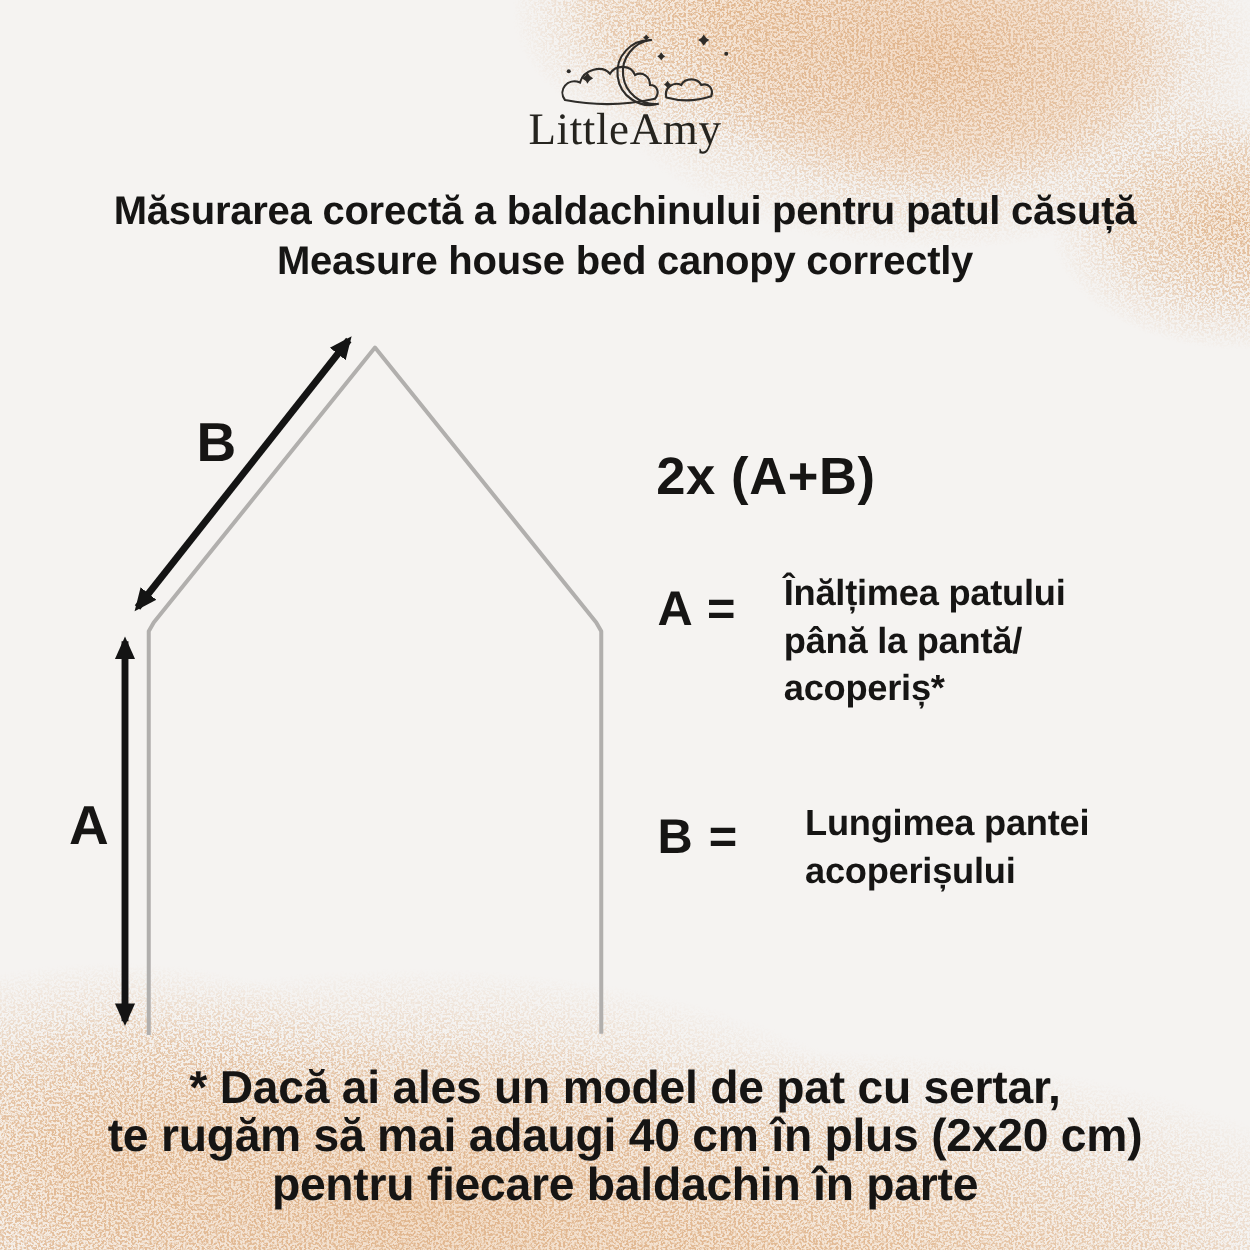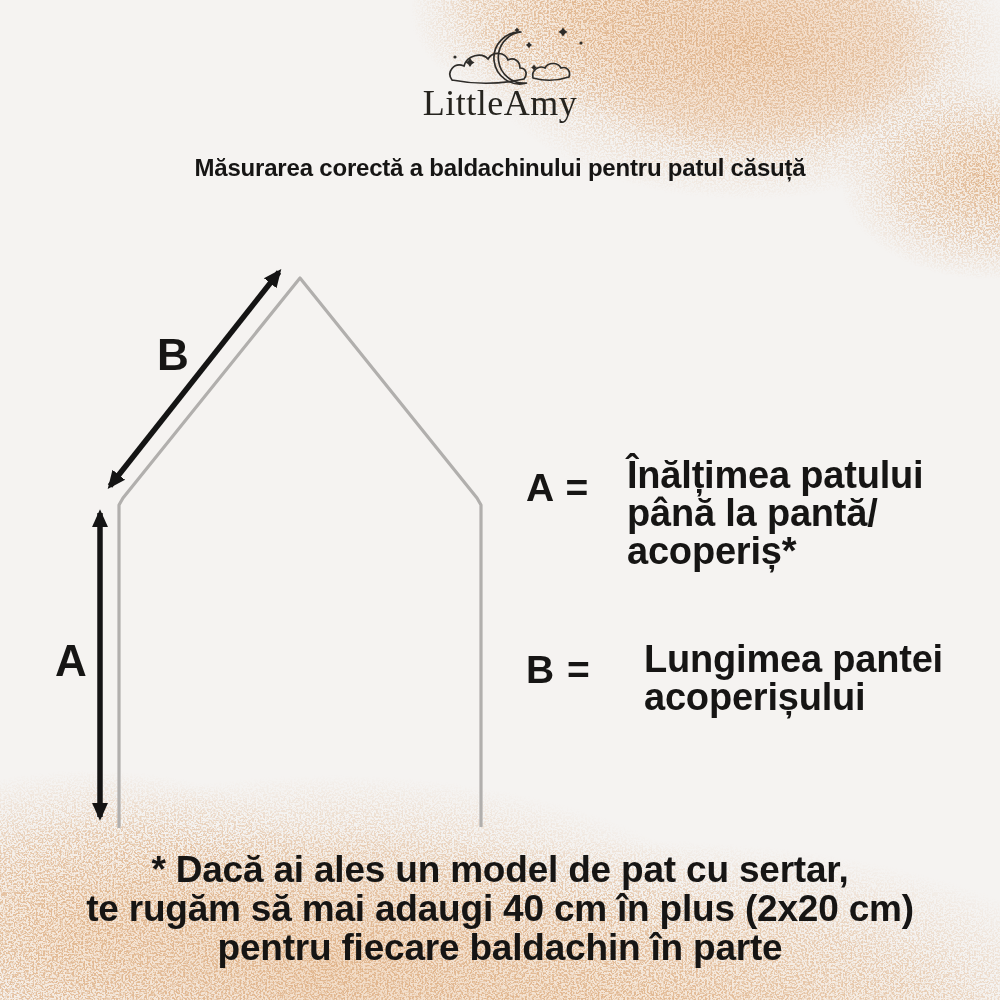--- a/index.html
+++ b/index.html
@@ -31,21 +31,21 @@
     font-family: "Liberation Serif", "DejaVu Serif", serif;
     font-size: 36px;
     font-weight: 400;
     color: #26241f;
     letter-spacing: 0.5px;
   }
 
   .title {
     left: 0; right: 0; top: 148px;
     text-align: center;
-    font-size: 24px;
+    font-size: 32px;
     font-weight: 700;
     line-height: 40px;
     color: #161514;
     letter-spacing: -0.2px;
   }
 
   .dim-label {
     font-size: 44px;
     font-weight: 700;
     color: #161514;
@@ -68,21 +68,21 @@
     font-size: 39px;
     font-weight: 700;
     color: #161514;
     letter-spacing: 1px;
   }
   .def-symbol.a { left: 526px; top: 466px; }
   .def-symbol.b { left: 526px; top: 648px; }
 
   .def-text {
     left: 627px;
-    font-size: 38px;
+    font-size: 29px;
     font-weight: 700;
     line-height: 38px;
     color: #161514;
     white-space: pre-line;
     letter-spacing: -0.2px;
   }
   .def-text.a { top: 456px; }
   .def-text.b { top: 640px; margin-left: 17px; }
 
   .footnote {
@@ -149,39 +149,41 @@
       <path d="M534 64.5 Q535 66.5 536.8 67.5 Q535 68.5 534 70.5 Q533 68.5 531.2 67.5 Q533 66.5 534 64.5 Z"></path>
       <circle cx="455" cy="57" r="1.6"></circle>
       <circle cx="581" cy="43" r="1.6"></circle>
     </g>
   </svg>
 
   <div class="abs brand-name">LittleAmy</div>
 
   <div class="abs title">
     <div>Măsurarea corectă a baldachinului pentru patul căsuță</div>
+    <div>Measure house bed canopy correctly</div>
   </div>
 
   <svg class="layer" width="1000" height="1000" viewBox="0 0 1000 1000" aria-hidden="true">
     <defs>
       <marker id="ah" viewBox="0 0 10 10" refX="7.6" refY="5" markerWidth="3.4" markerHeight="3.4" orient="auto-start-reverse">
         <path d="M0,0.7 L9.6,5 L0,9.3 Z" fill="#141414"></path>
       </marker>
     </defs>
 
     <polyline points="119,828 119,505 123,498 300,278 477,498 481,505 481,827" fill="none" stroke="#b1afad" stroke-width="3.2" stroke-linejoin="round"></polyline>
 
     <line x1="110" y1="486" x2="279" y2="272" stroke="#141414" stroke-width="5.5" marker-start="url(#ah)" marker-end="url(#ah)"></line>
 
     <line x1="100" y1="817" x2="100" y2="513" stroke="#141414" stroke-width="5.5" marker-start="url(#ah)" marker-end="url(#ah)"></line>
   </svg>
 
   <div class="abs dim-label b">B</div>
   <div class="abs dim-label a">A</div>
 
+  <div class="abs formula">2x (A+B)</div>
 
   <div class="abs def-symbol a">A =</div>
   <div class="abs def-text a">Înălțimea patului
 până la pantă/
 acoperiș*</div>
 
   <div class="abs def-symbol b">B =</div>
   <div class="abs def-text b">Lungimea pantei
 acoperișului</div>
 

